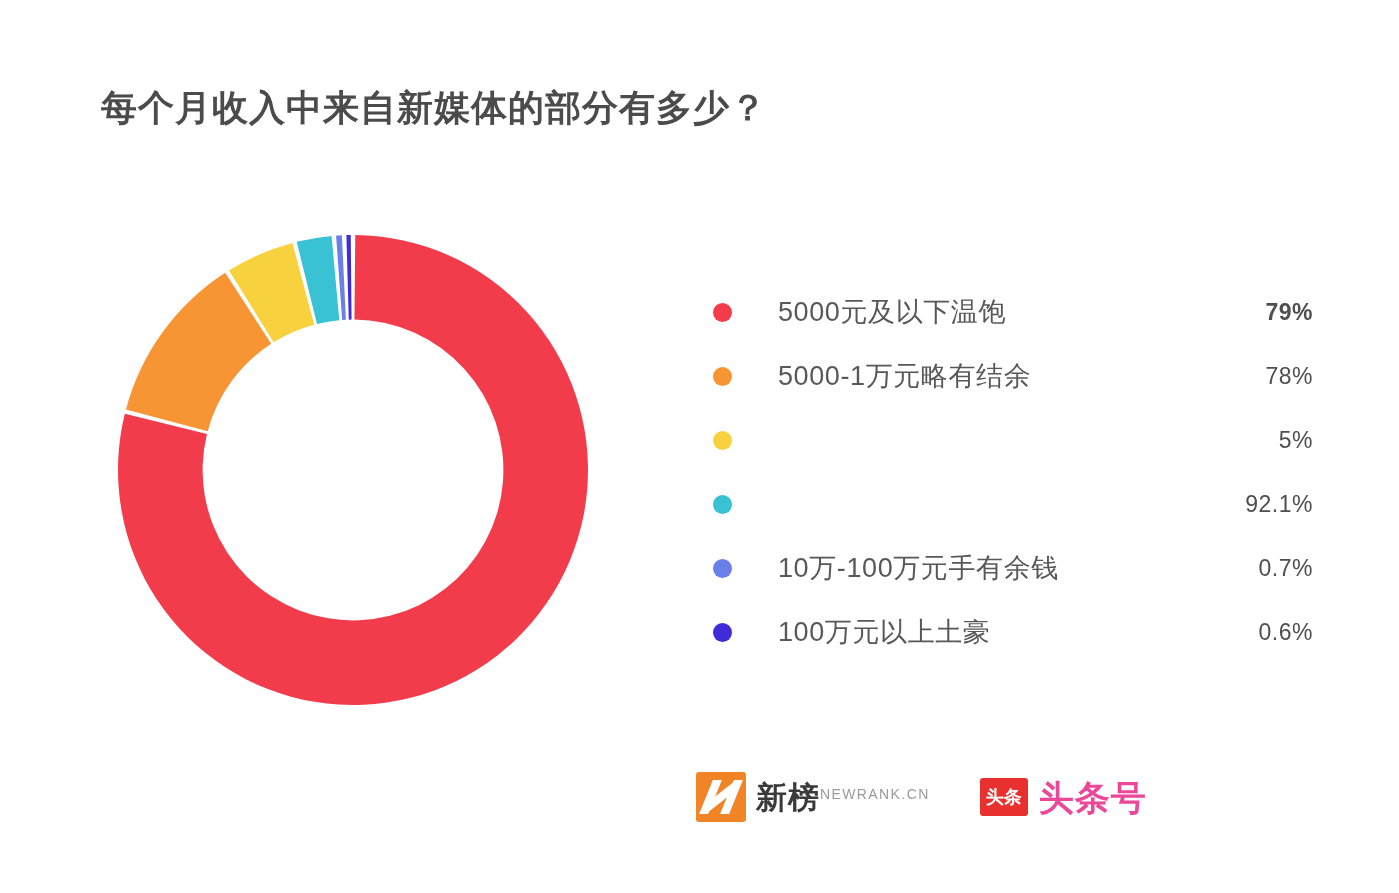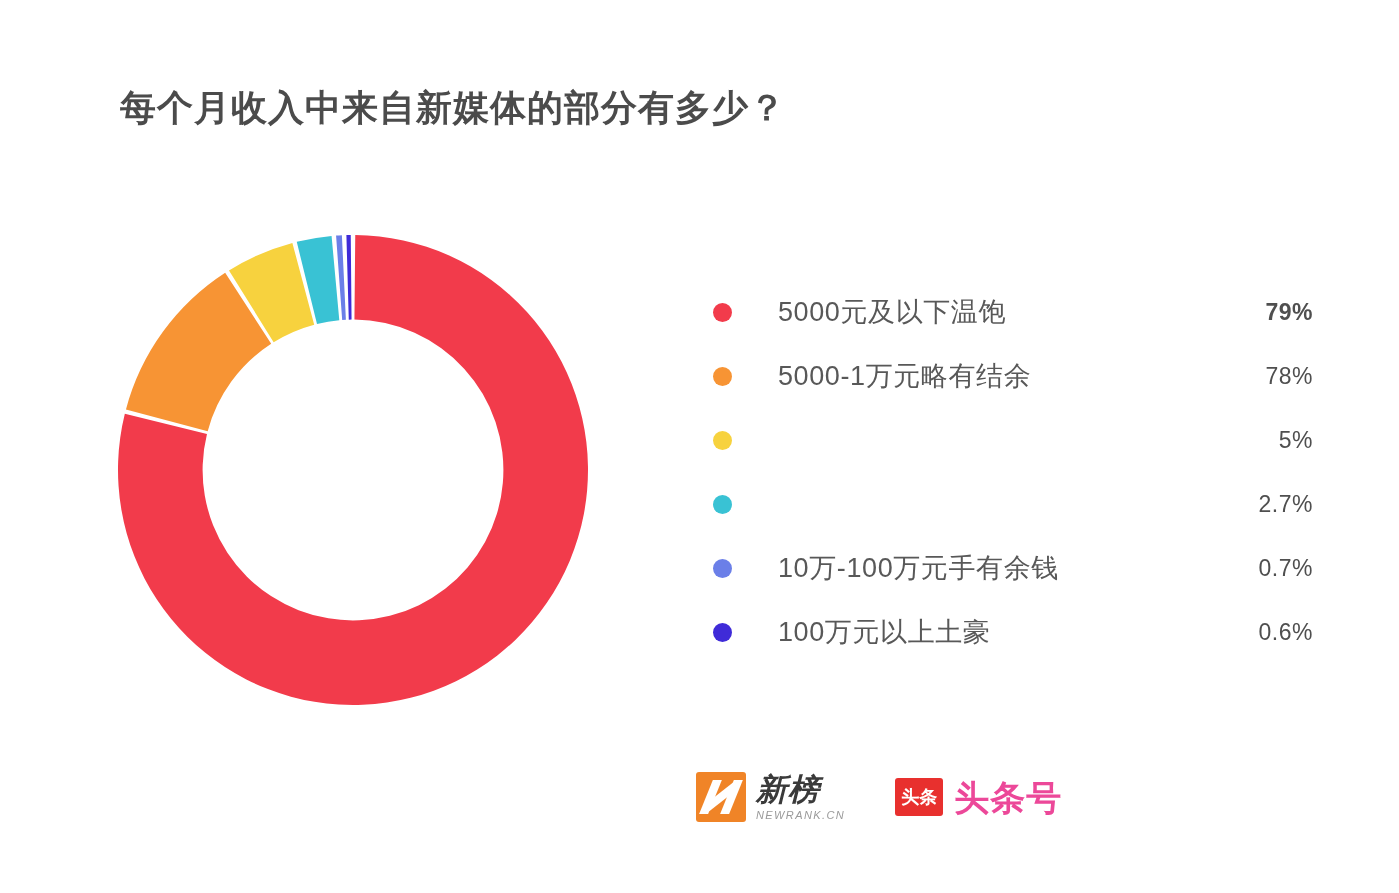--- a/index.html
+++ b/index.html
@@ -14,21 +14,21 @@
   body {
     font-family: "Liberation Sans", "DejaVu Sans", sans-serif;
     position: relative;
     color: #555;
     -webkit-font-smoothing: antialiased;
   }
 
   
   #chart-title {
     position: absolute;
-    left: 120px;
+    left: 101px;
     top: 84px;
     font-size: 36px;
     font-weight: bold;
     color: #4b4b4b;
     letter-spacing: 1px;
     white-space: nowrap;
     text-align: center;
   }
 
   
@@ -123,26 +123,26 @@
     transform: rotate(-38deg);
   }
   .logo-text-cn {
     font-size: 31px;
     font-weight: bold;
     color: #3a3a3a;
     line-height: 1;
     letter-spacing: 1px;
   }
   .logo-text-en {
-    font-size: 11px;
+    font-size: 14px;
     color: #9a9a9a;
     letter-spacing: 1.4px;
     margin-top: 4px;
   }
-  .logo-stack { display: flex; flex-direction: column; justify-content: center; font-style: italic; }
+  .logo-stack { display: flex; flex-direction: row; justify-content: center; }
 
   
   .mark-toutiao {
     background: #E8302E;
     border-radius: 3px;
     padding: 5px 6px;
     margin-right: 11px;
     display: flex;
     align-items: center;
     height: 38px;
@@ -226,21 +226,21 @@
     <span class="legend-value">78%</span>
   </div>
 
   <div class="legend-row">
     <span class="legend-dot" style="background-color: rgb(247, 210, 62);"></span>
     <span class="legend-value">5%</span>
   </div>
 
   <div class="legend-row">
     <span class="legend-dot" style="background-color: rgb(57, 194, 212);"></span>
-    <span class="legend-value">2.7%</span>
+    <span class="legend-value">92.1%</span>
   </div>
 
   <div class="legend-row">
     <span class="legend-dot" style="background-color: rgb(107, 127, 232);"></span>
     <span class="legend-label">10万-100万元手有余钱</span>
     <span class="legend-value">0.7%</span>
   </div>
 
   <div class="legend-row">
     <span class="legend-dot" style="background-color: rgb(63, 43, 216);"></span>

